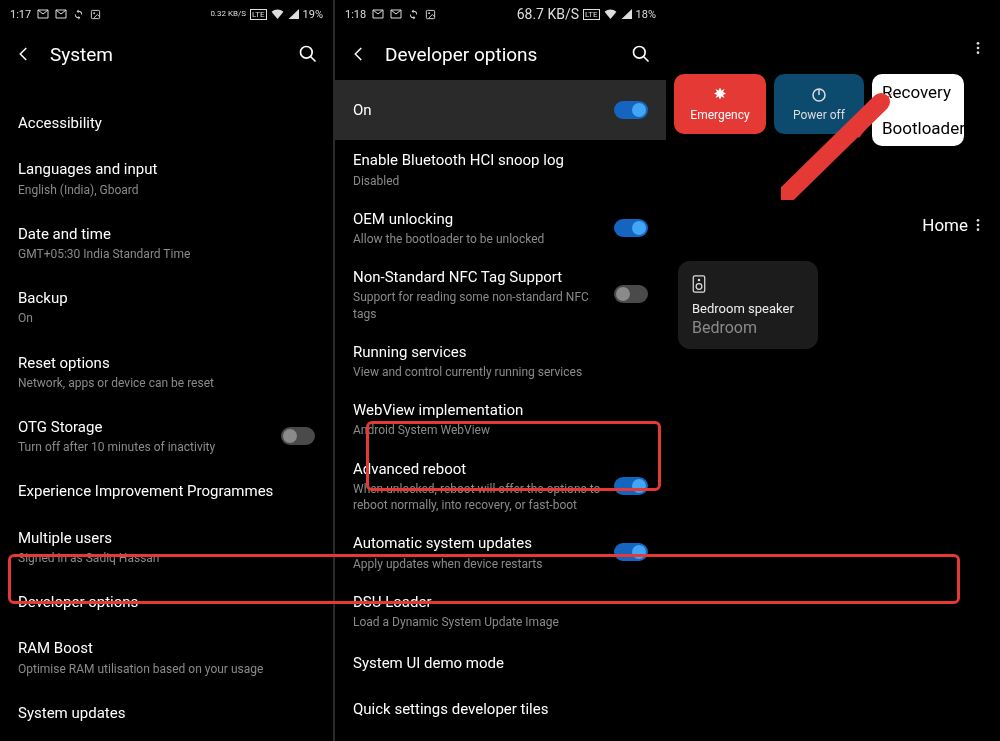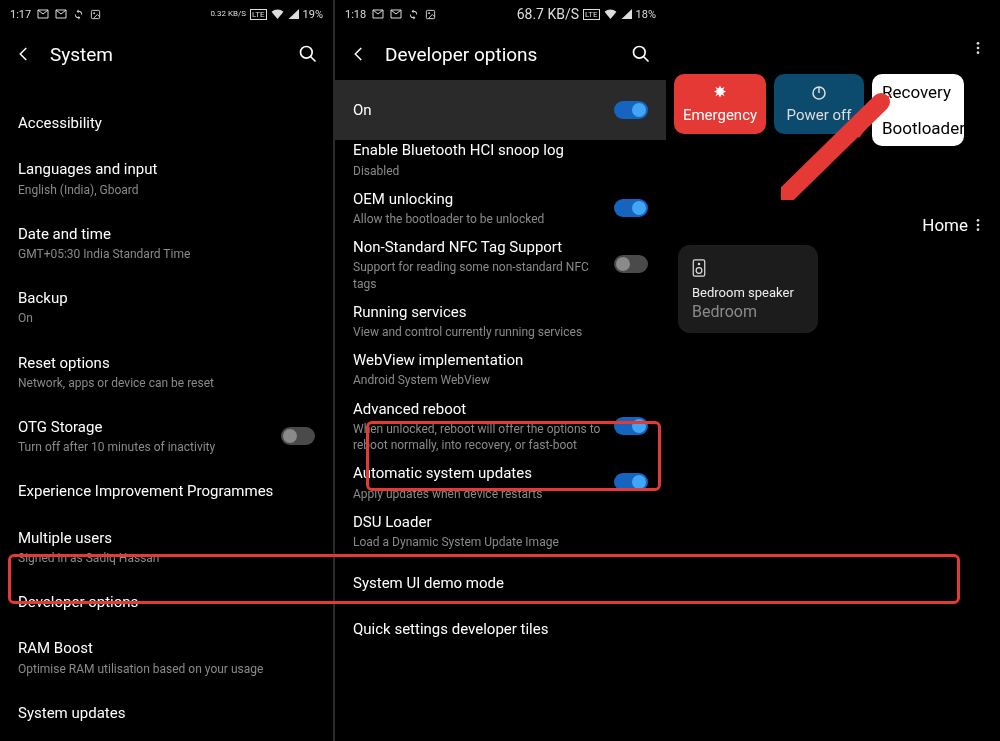--- a/index.html
+++ b/index.html
@@ -21,21 +21,21 @@
   .back { width: 20px; height: 20px; display: inline-flex; align-items: center; justify-content: center; }
   .appbar-title { flex: 1; font-size: 19px; font-weight: 400; color: #fff; }
   .search { width: 22px; height: 22px; display: inline-flex; align-items: center; justify-content: center; }
 
   
   .items { display: flex; flex-direction: column; }
   .item { padding: 13px 18px; display: flex; align-items: center; gap: 10px; }
   .item .text { flex: 1; }
   .item .title { font-size: 15px; color: #fff; line-height: 1.35; }
   .item .sub { font-size: 12px; color: #8a8a8a; line-height: 1.35; margin-top: 2px; }
-  .item.tight { padding-top: 0; padding-bottom: 10px; }
+  .item.tight { padding-top: 10px; padding-bottom: 10px; }
   .gap-top { margin-top: 20px; justify-content: center; }
 
   
   .toggle { width: 34px; height: 18px; border-radius: 9px; position: relative; flex-shrink: 0; }
   .toggle .knob { position: absolute; width: 14px; height: 14px; border-radius: 50%; top: 2px; }
   .toggle.on { background: #1565c0; }
   .toggle.on .knob { background: #42a5f5; right: 2px; }
   .toggle.off { background: #4a4a4a; }
   .toggle.off .knob { background: #8a8a8a; left: 2px; }
 
@@ -44,28 +44,28 @@
   .panel1-hl { position: absolute; left: 8px; right: 40px; top: 554px; height: 50px; pointer-events: none; }
   .panel2-hl { position: absolute; left: 366px; top: 421px; width: 295px; height: 70px; pointer-events: none; }
 
   
   .on-row { background: #2a2a2a; }
 
   
   .p3-top { position: absolute; top: 38px; right: 12px; display: flex; align-items: center; }
   .kebab { width: 20px; height: 20px; display: inline-flex; align-items: center; justify-content: center; }
   .power-row { position: absolute; top: 74px; left: 8px; display: flex; gap: 8px; }
-  .pbtn { width: 92px; height: 60px; border-radius: 10px; display: flex; flex-direction: column; align-items: center; justify-content: center; gap: 4px; font-size: 15px; }
+  .pbtn { width: 92px; height: 60px; border-radius: 10px; display: flex; flex-direction: column; align-items: center; justify-content: center; gap: 4px; font-size: 12px; }
   .pbtn.red { background: #e53935; color: #fff; }
   .pbtn.dark { background: #0c4a6e; color: #ddd; width: 90px; }
   .reboot-menu { width: 92px; border-radius: 10px; background: #fff; color: #000; display: flex; flex-direction: column; overflow: hidden; }
   .reboot-menu .mi { padding: 8px 10px; font-size: 17px; }
   .home-row { position: absolute; left: 12px; top: 215px; right: 12px; display: flex; align-items: center; justify-content: flex-end; }
   .home-row .title { font-size: 17px; }
-  .card { position: absolute; left: 12px; top: 245px; width: 140px; background: #1c1c1c; border-radius: 12px; padding: 14px 14px 12px; }
+  .card { position: absolute; left: 12px; top: 261px; width: 140px; background: #1c1c1c; border-radius: 12px; padding: 14px 14px 12px; }
   .card .ic { margin-bottom: 8px; }
   .card .ct { font-size: 13px; color: #eee; }
   .card .cs { font-size: 16px; color: #8a8a8a; margin-top: 2px; }
 
   
   .arrow { position: absolute; left: 781px; top: 90px; pointer-events: none; }
 
   svg { display: block; }
 </style>
 </head>

